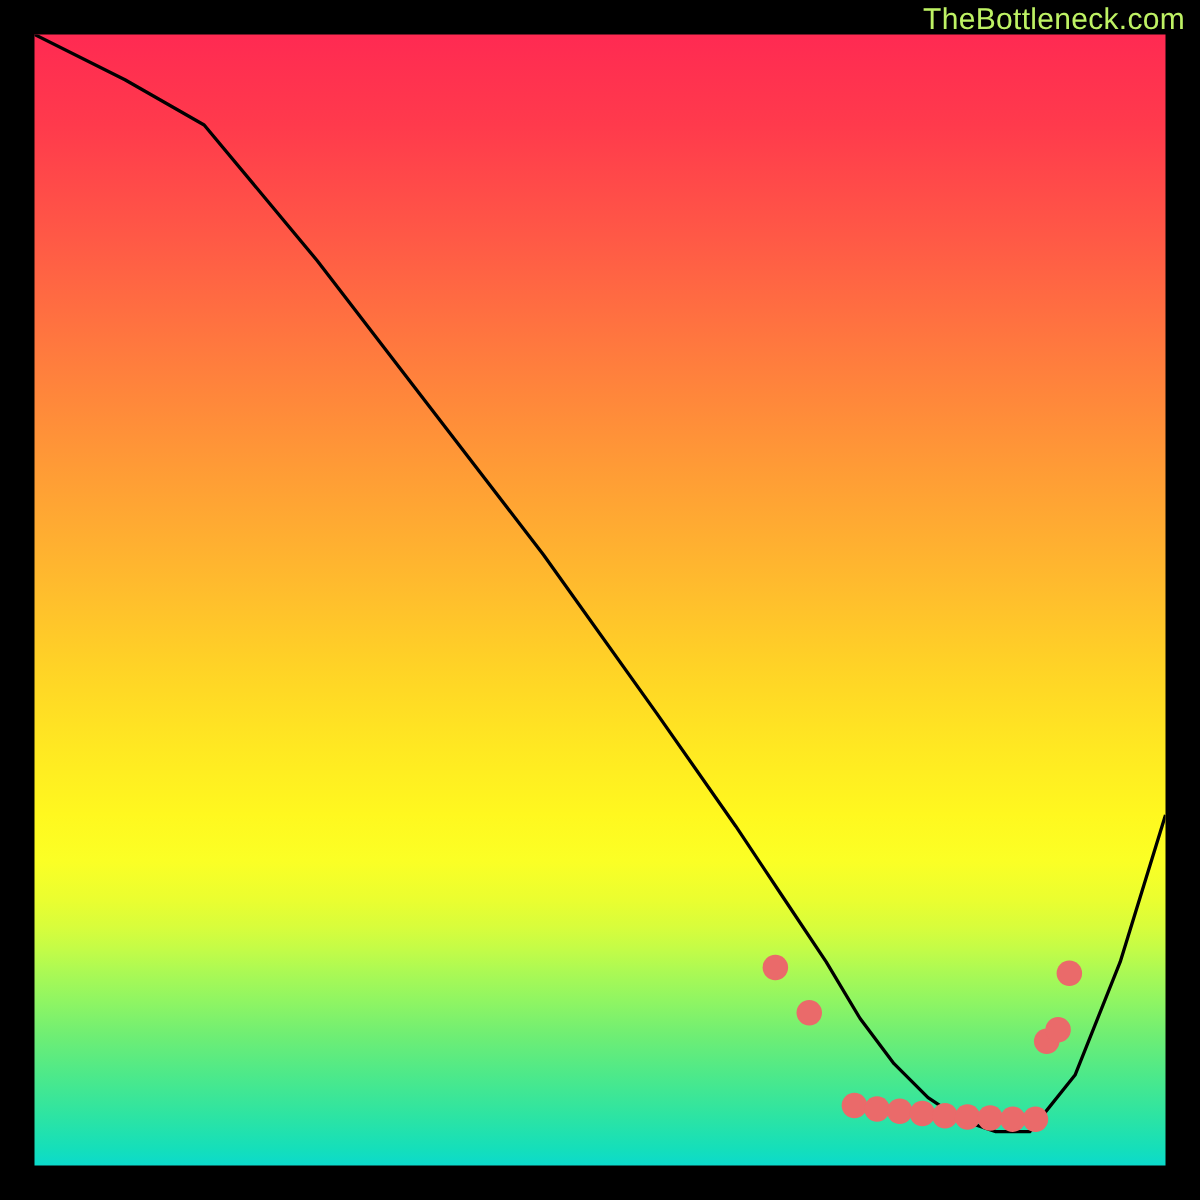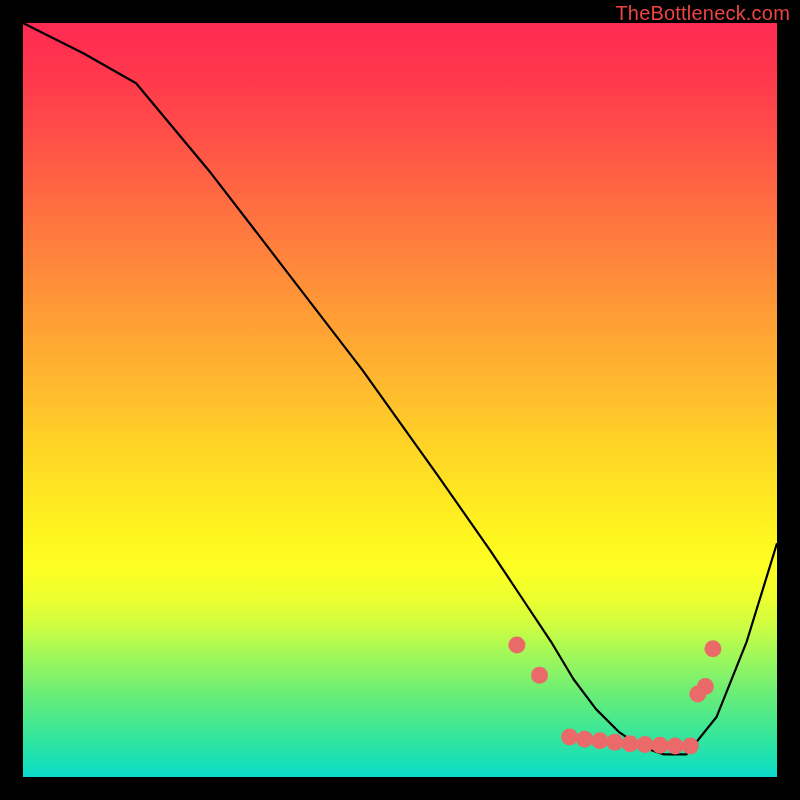--- a/index.html
+++ b/index.html
@@ -40,21 +40,21 @@
     height: 754px;
     pointer-events: none;
   }
   .watermark {
     position: absolute;
     top: 2px;
     right: 10px;
     font-family: Arial, Helvetica, sans-serif;
     font-size: 20px;
     font-weight: 500;
-    color: #ef4444;
+    color: #bef264;
     letter-spacing: 0.2px;
   }
 </style>
 </head>
 <body>
 
 <div class="frame"></div>
 
 <svg class="curve-svg" viewBox="0 0 754 754">
   <path id="curve-path" fill="none" stroke-width="2.2" stroke-linejoin="round" d="M0.0 0.0 L60.3 30.2 L113.1 60.3 L188.5 150.8 L263.9 248.8 L339.3 346.8 L414.7 452.4 L467.5 527.8 L497.6 573.0 L527.8 618.3 L550.4 656.0 L573.0 686.1 L595.7 708.8 L618.3 723.8 L640.9 731.4 L663.5 731.4 L693.7 693.7 L723.8 618.3 L754.0 520.3" stroke="#000000"></path>

